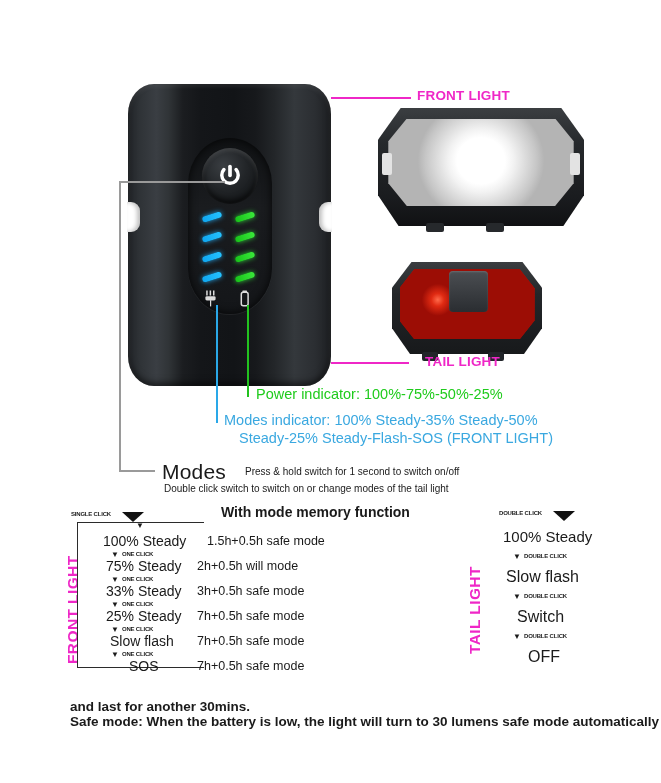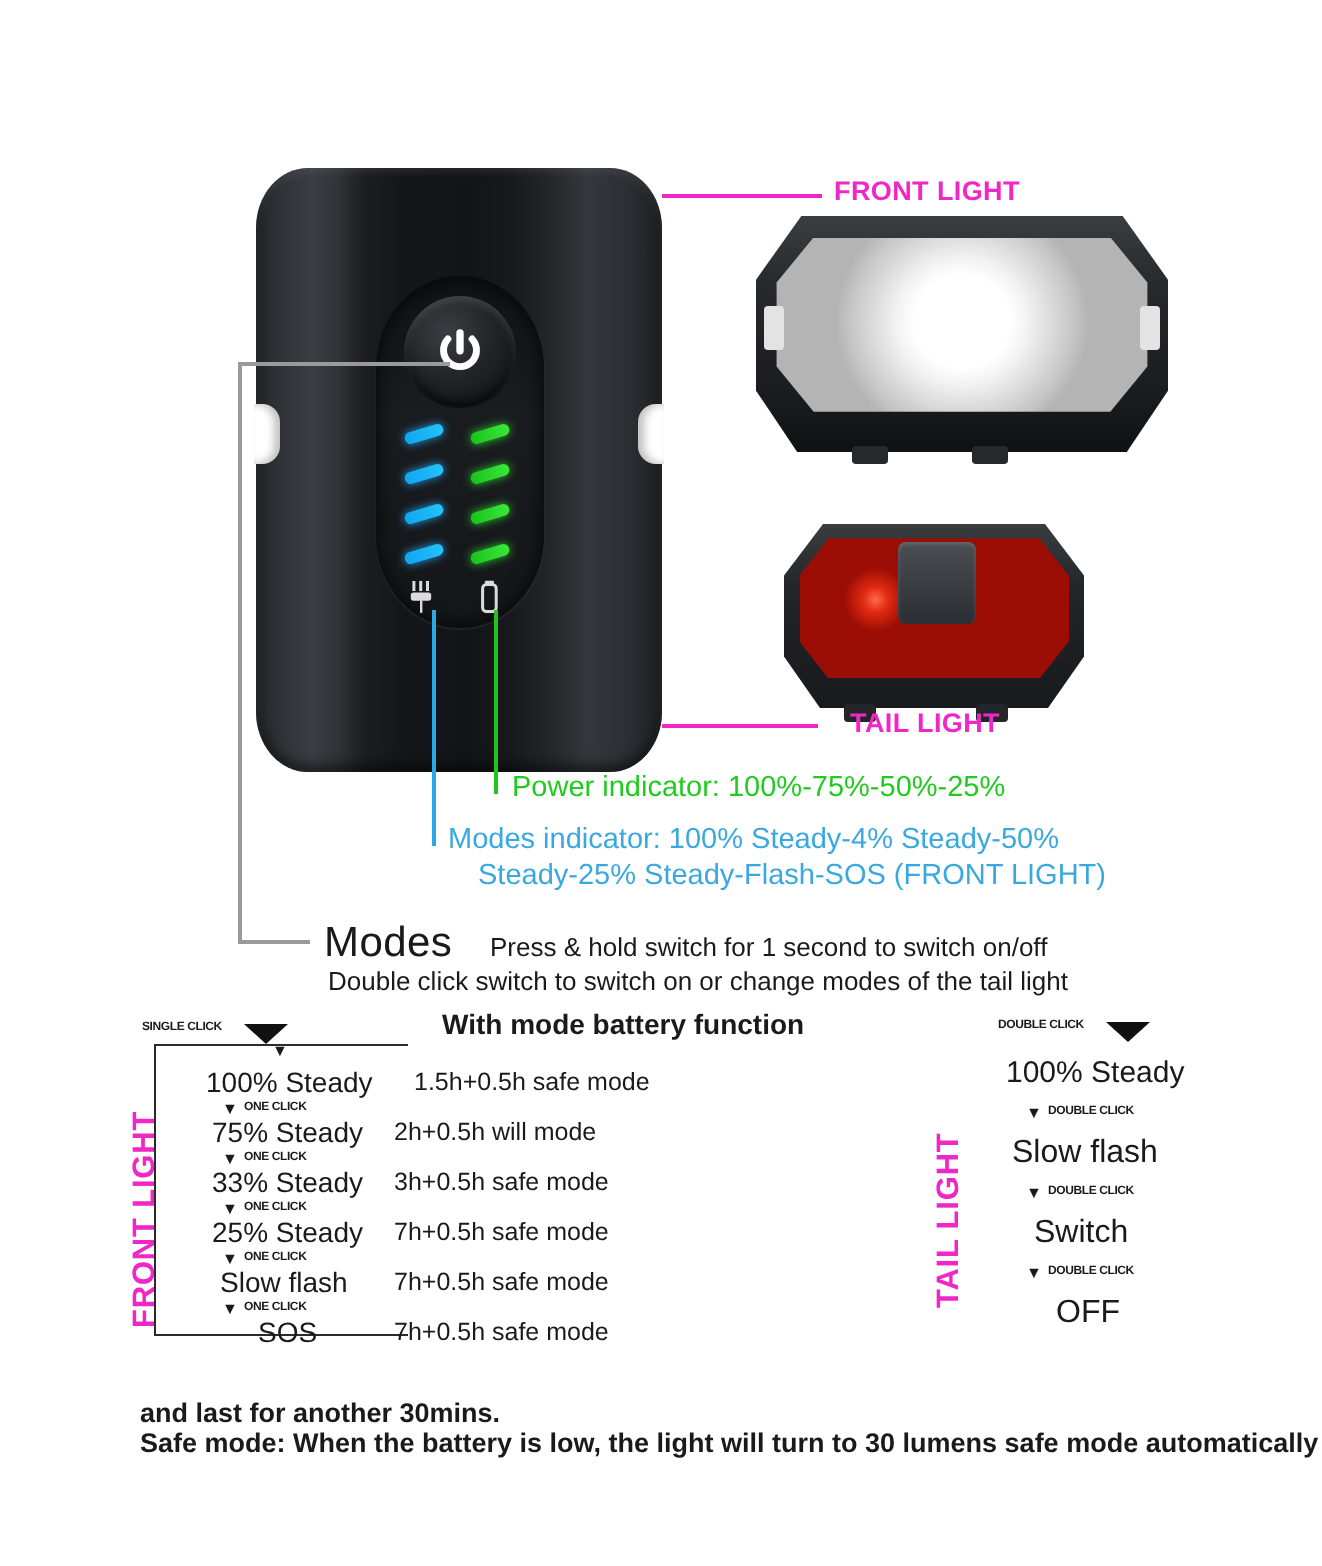--- a/index.html
+++ b/index.html
@@ -105,21 +105,21 @@
   }
   .rule{position:absolute;background:#ef27c7;height:2px;}
   .rule-grey{position:absolute;background:#9a9a9a;}
   .rule-green{position:absolute;background:#22c21f;}
   .rule-blue{position:absolute;background:#2aa8e8;}
 
   .txt-green{color:#1fcb1c;font-size:14.5px;white-space:nowrap;}
   .txt-blue{color:#3aa8e0;font-size:14.5px;}
 
   .switch-word{font-size:21px;letter-spacing:.2px;}
-  .switch-desc{font-size:13px;text-align:center;}
+  .switch-desc{font-size:10px;text-align:center;}
   .note{font-size:13.5px;font-weight:bold;line-height:1.45;}
 
   
   .memfn{font-size:14px;font-weight:bold;white-space:nowrap;}
   .vert-label{
     position:absolute;font-size:15.5px;font-weight:bold;color:#ef27c7;
     letter-spacing:.4px;white-space:nowrap;
     transform-origin:0 0;transform:rotate(-90deg);
   }
   .tiny{font-size:6px;font-weight:bold;letter-spacing:-.2px;white-space:nowrap;}
@@ -191,32 +191,32 @@
 <div class="rule" style="left:331px;top:97px;width:80px;"></div>
 <div class="abs lbl-magenta" style="left:417px;top:88px;">FRONT LIGHT</div>
 
 <div class="rule" style="left:331px;top:362px;width:78px;"></div>
 <div class="abs lbl-magenta" style="left:425px;top:354px;">TAIL LIGHT</div>
 
 <div class="rule-green" style="left:247px;top:305px;width:2px;height:92px;"></div>
 <div class="abs txt-green" style="left:256px;top:386px;">Power indicator: 100%-75%-50%-25%</div>
 
 <div class="rule-blue" style="left:216px;top:305px;width:2px;height:118px;"></div>
-<div class="abs txt-blue" style="left:224px;top:412px;white-space:nowrap;">Modes indicator: 100% Steady-4% Steady-50%</div>
+<div class="abs txt-blue" style="left:224px;top:412px;white-space:nowrap;">Modes indicator: 100% Steady-35% Steady-50%</div>
 <div class="abs txt-blue" style="left:239px;top:430px;white-space:nowrap;">Steady-25% Steady-Flash-SOS (FRONT LIGHT)</div>
 
 <div class="rule-grey" style="left:119px;top:181px;width:106px;height:1.5px;"></div>
 <div class="rule-grey" style="left:119px;top:181px;width:1.5px;height:290px;"></div>
 <div class="rule-grey" style="left:119px;top:470px;width:36px;height:1.5px;"></div>
 
 <div class="abs switch-word" style="left:162px;top:460px;">Modes</div>
 <div class="abs switch-desc" style="left:245px;top:466px;white-space:nowrap;">Press &amp; hold switch for 1 second to switch on/off</div>
 <div class="abs switch-desc" style="left:164px;top:483px;white-space:nowrap;">Double click switch to switch on or change modes of the tail light</div>
 
-<div class="abs memfn" style="left:221px;top:504px;">With mode battery function</div>
+<div class="abs memfn" style="left:221px;top:504px;">With mode memory function</div>
 
 <div class="abs tiny" style="left:71px;top:511px;">SINGLE CLICK</div>
 <div class="abs bigtri" style="left:122px;top:512px;"></div>
 
 <div class="vert-label" style="left:64px;top:664px;">FRONT LIGHT</div>
 
 <div class="bracket" style="left:77px;top:522px;width:126px;height:144px;"></div>
 
 <div class="abs arrow-dn" style="left:136px;top:522px;">▼</div>
 

